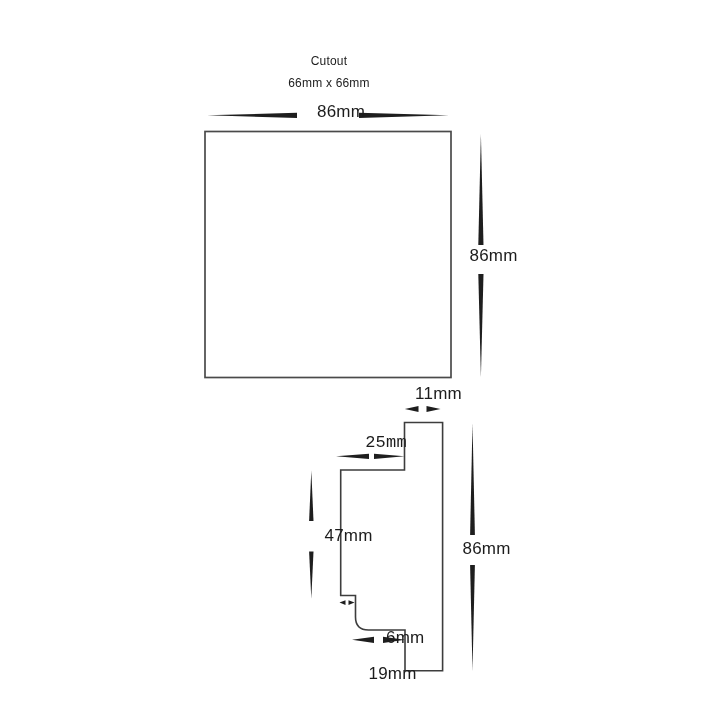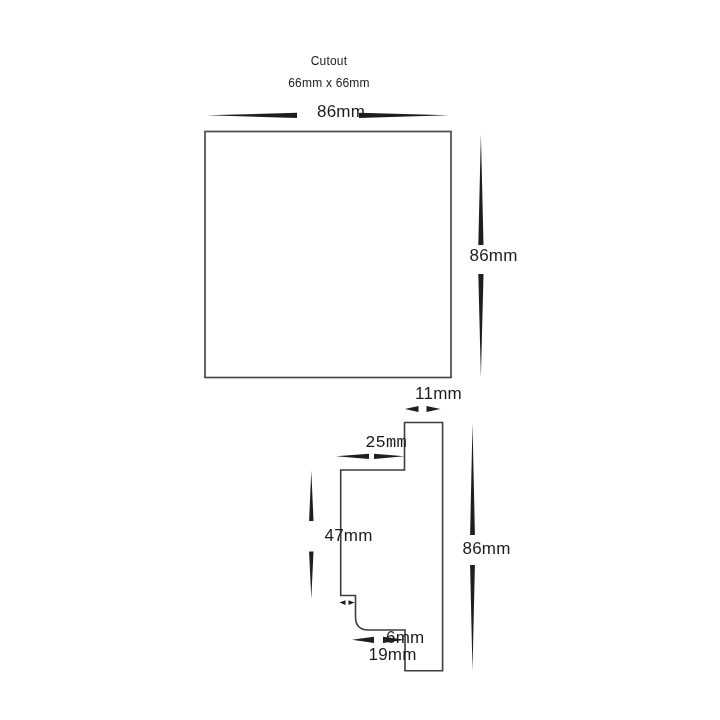--- a/index.html
+++ b/index.html
@@ -111,15 +111,15 @@
   <div class="label centered" style="left: 425px; top: 384px;">11mm</div>
 
   <div class="label centered" style="left: 372.5px; top: 433px; font-family: Liberation Mono, monospace;">25mm</div>
 
   <div class="label centered" style="left: 311px; top: 526px; margin-left: 24px;">47mm</div>
 
   <div class="label centered" style="left: 473px; top: 539px;">86mm</div>
 
   <div class="label" style="left: 359px; top: 593px; margin-top: 35px;">6mm</div>
 
-  <div class="label centered" style="left: 379px; top: 645px;">19mm</div>
+  <div class="label centered" style="left: 379px; top: 664px;">19mm</div>
 
 </div>
 
 </body></html>

